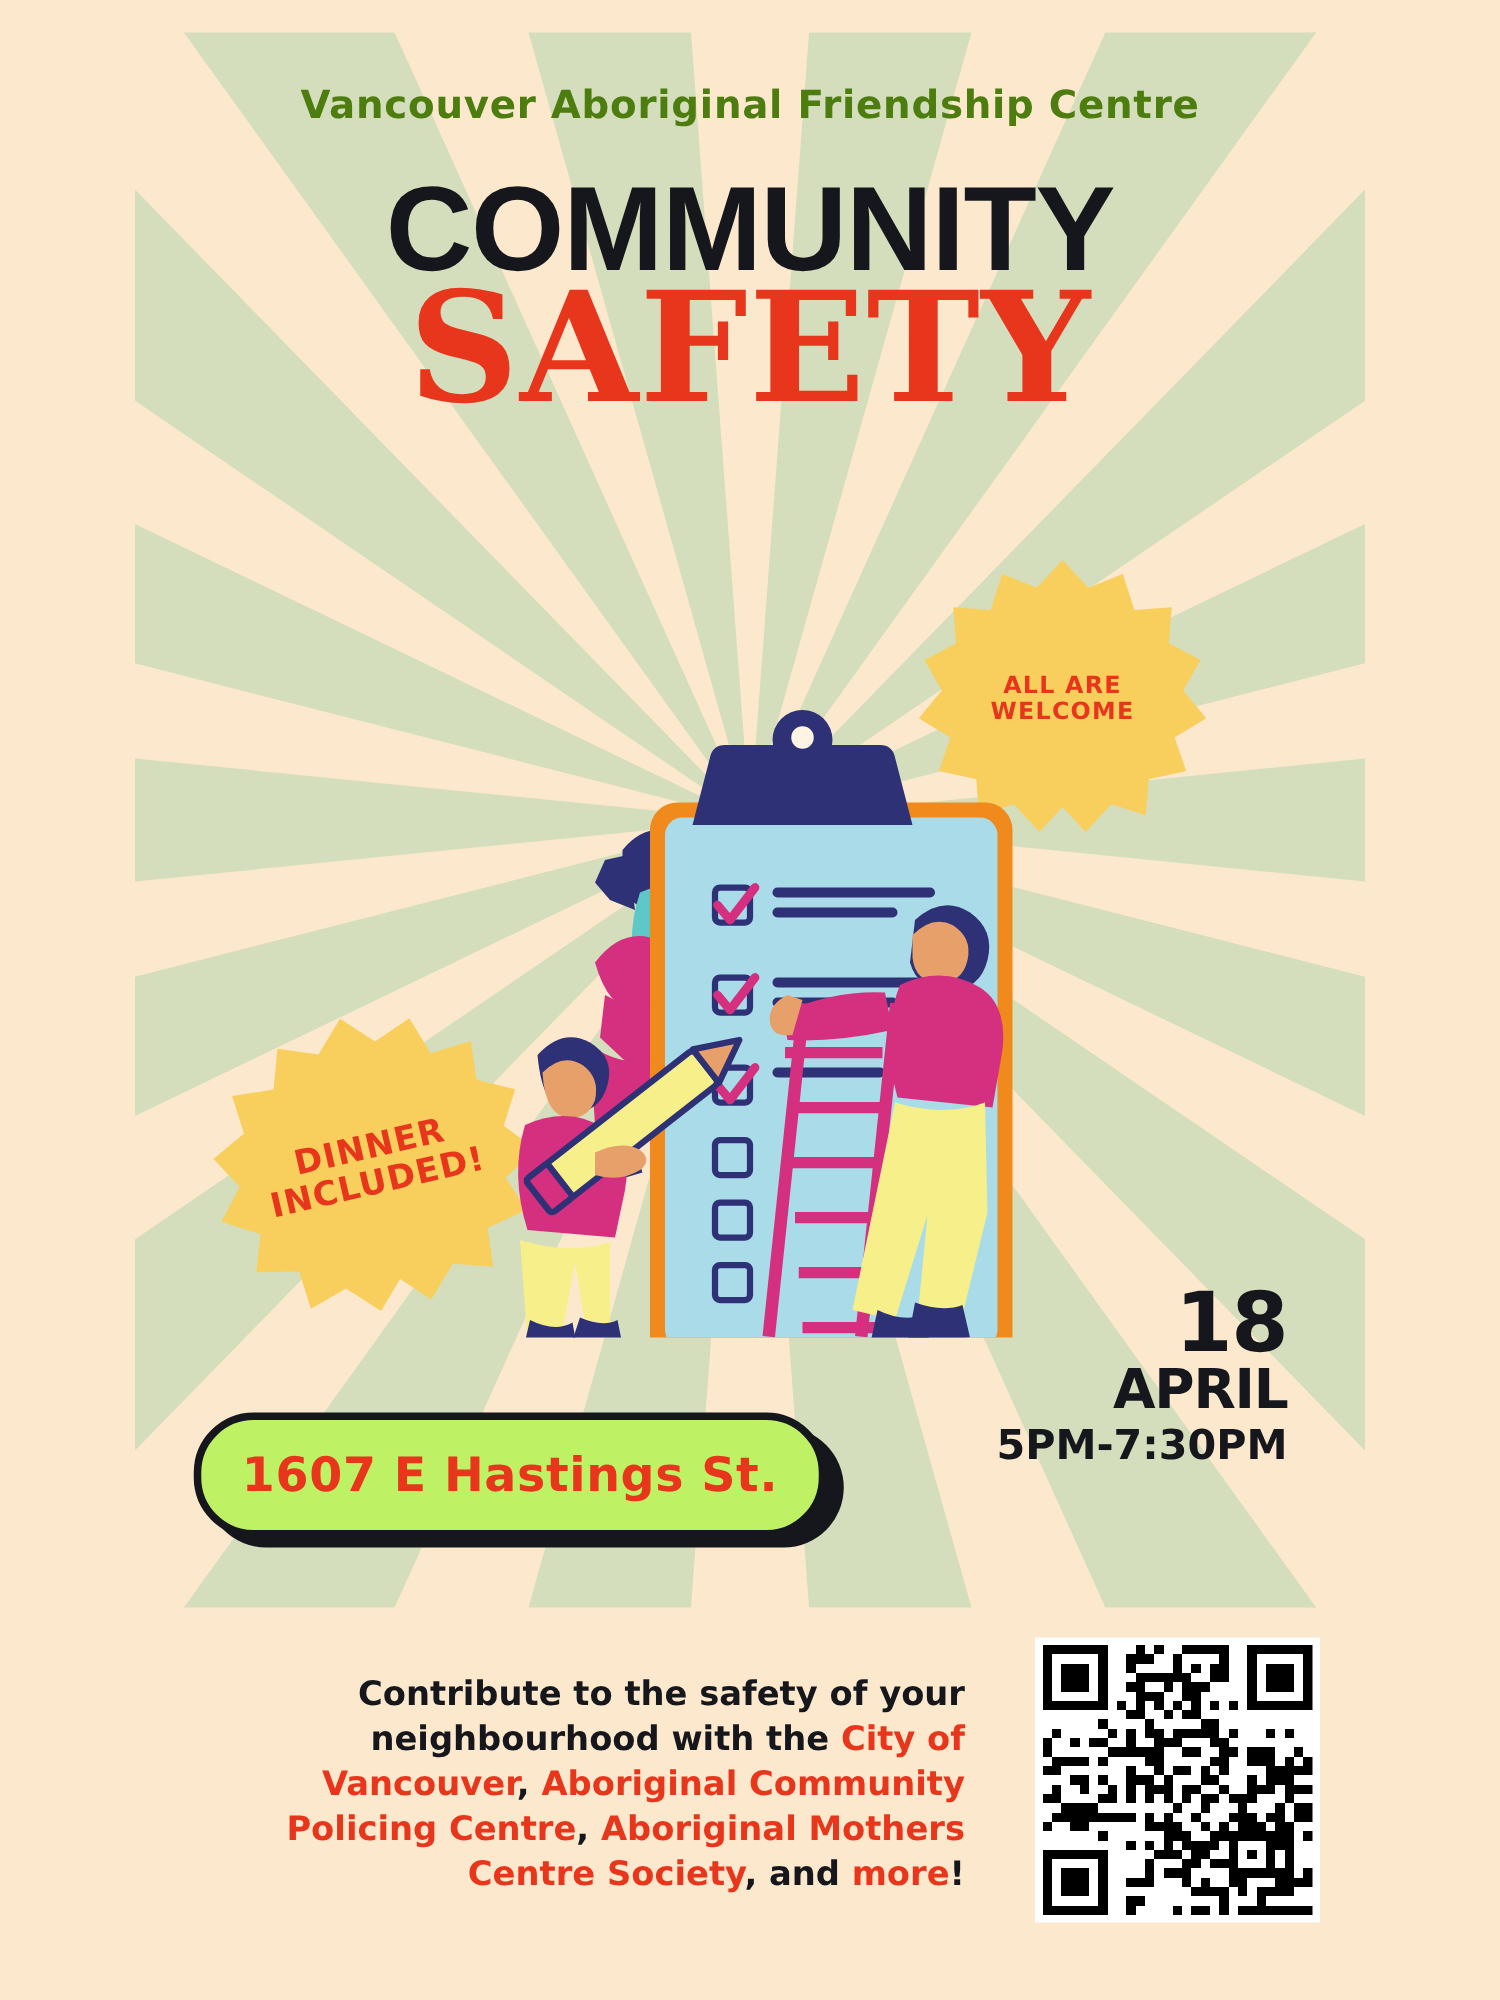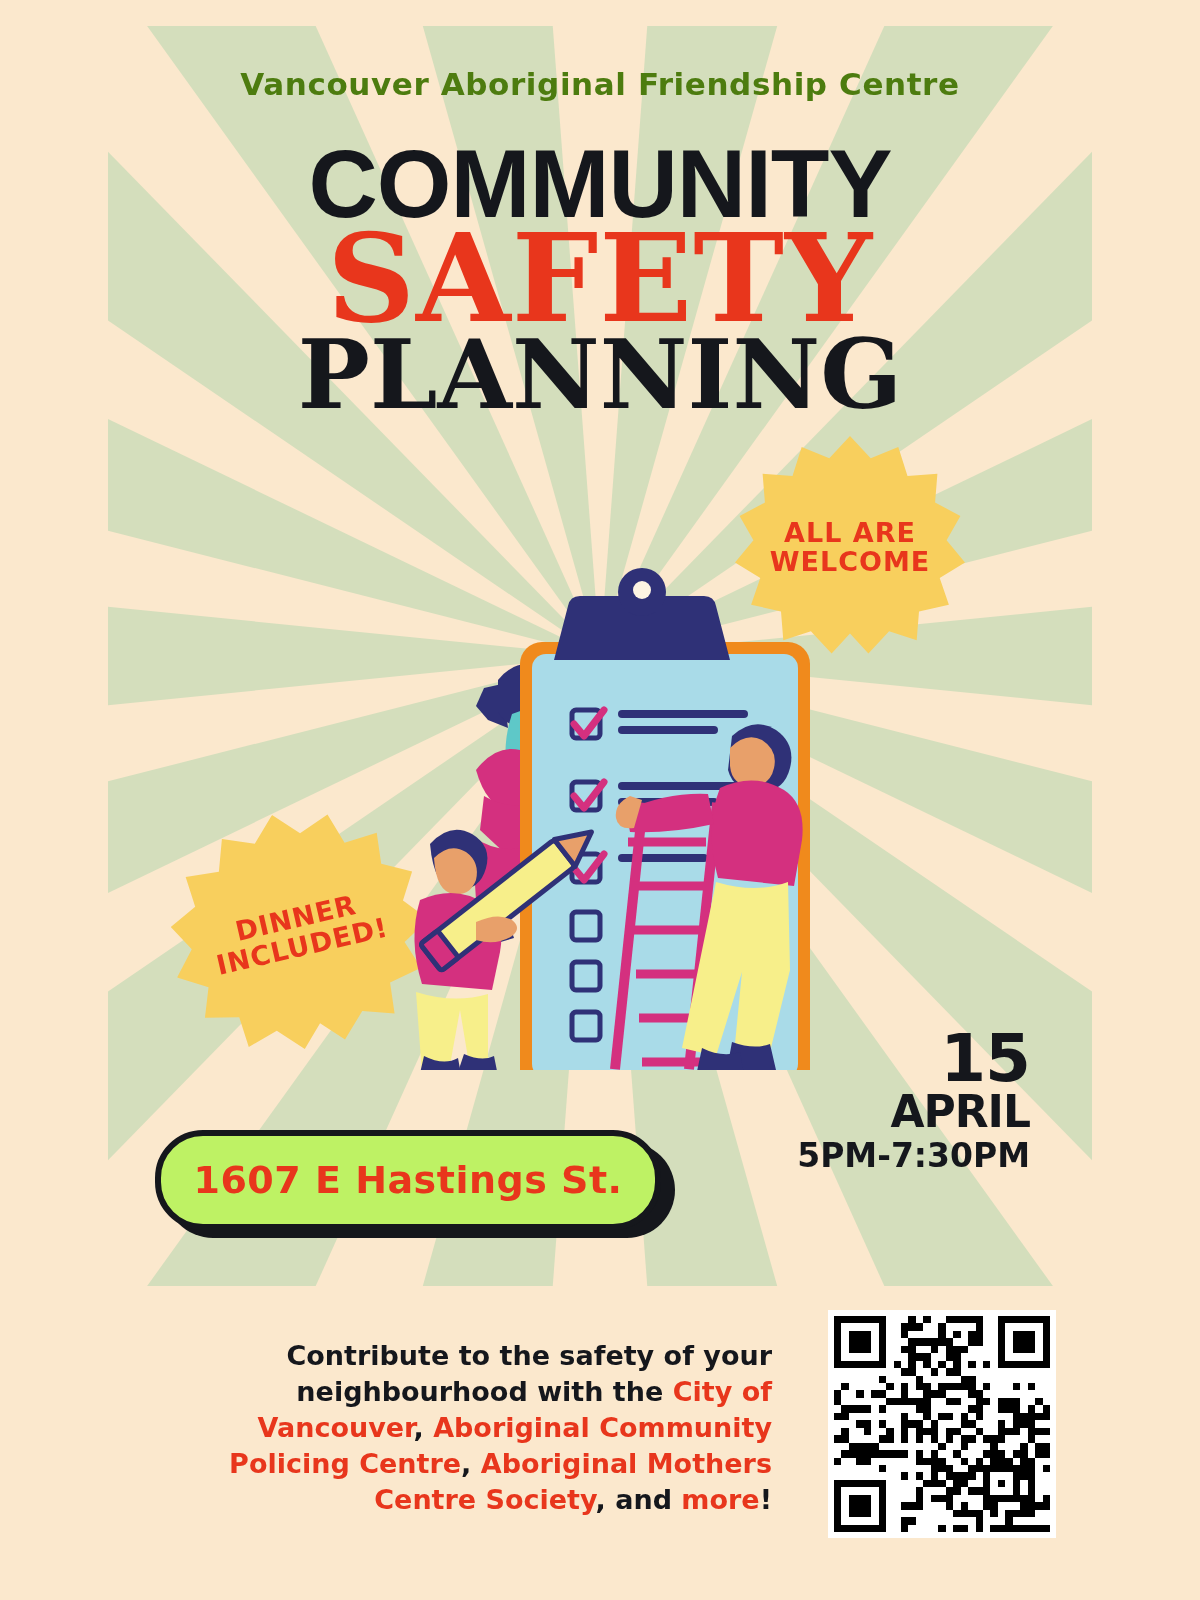--- a/index.html
+++ b/index.html
@@ -104,24 +104,24 @@
     align-items: center;
     justify-content: center;
     text-align: center;
     color: #e8361c;
     font-family: "DejaVu Sans", sans-serif;
     font-weight: bold;
     line-height: 1.08;
   }
   #star-welcome {
     left: 735px;
-    top: 436px;
+    top: 448px;
     width: 230px;
     height: 222px;
-    font-size: 27px;
+    font-size: 19px;
     letter-spacing: 1px;
     clip-path: polygon(
       50% 0%, 59% 10%, 71% 5%, 75% 18%, 88% 17%, 87% 30%, 98% 36%,
       92% 47%, 100% 57%, 89% 64%, 93% 76%, 80% 79%, 79% 92%, 67% 88%,
       58% 98%, 50% 89%, 42% 98%, 33% 88%, 21% 92%, 20% 79%, 7% 76%,
       11% 64%, 0% 57%, 8% 47%, 2% 36%, 13% 30%, 12% 17%, 25% 18%,
       29% 5%, 41% 10%
     );
   }
   #star-dinner {
@@ -269,21 +269,20 @@
       <div class="ray" style="transform: translate(-110px, 0px) rotate(310deg);"></div>
       <div class="ray" style="transform: translate(-110px, 0px) rotate(330deg);"></div>
       <div class="ray" style="transform: translate(-110px, 0px) rotate(350deg);"></div>
     </div>
 
   <div class="org-line">Vancouver Aboriginal Friendship Centre</div>
 
   <div class="title-block">
     <span class="t-community">COMMUNITY</span>
     <span class="t-safety">SAFETY</span>
-    <span class="t-planning">PLANNING</span>
   </div>
 
   <div class="star" id="star-welcome">
     <div>
       <div>ALL ARE</div>
       <div>WELCOME</div>
     </div>
   </div>
 
   <div class="star" id="star-dinner">
@@ -377,21 +376,21 @@
       </g>
     </svg>
   </div>
 
   <div id="address-pill-wrap">
     <div id="address-shadow"></div>
     <div id="address-pill">1607 E Hastings St.</div>
   </div>
 
   <div id="date-block">
-    <span id="date-day">15</span>
+    <span id="date-day">18</span>
     <span id="date-month">APRIL</span>
     <span id="date-time">5PM-7:30PM</span>
   </div>
 
   <div id="footer-text"><span>Contribute to the safety of your neighbourhood with the </span><span class="hl">City of Vancouver</span><span>, </span><span class="hl">Aboriginal Community Policing Centre</span><span>, </span><span class="hl">Aboriginal Mothers Centre Society</span><span>, and </span><span class="hl">more</span><span>!</span></div>
 
   <div id="qr-code">
     <svg width="216" height="216" viewBox="0 0 29 29" shape-rendering="crispEdges" xmlns="http://www.w3.org/2000/svg">
       <rect width="29" height="29" fill="#ffffff"></rect>
       <g fill="#000000" id="qr-cells">

